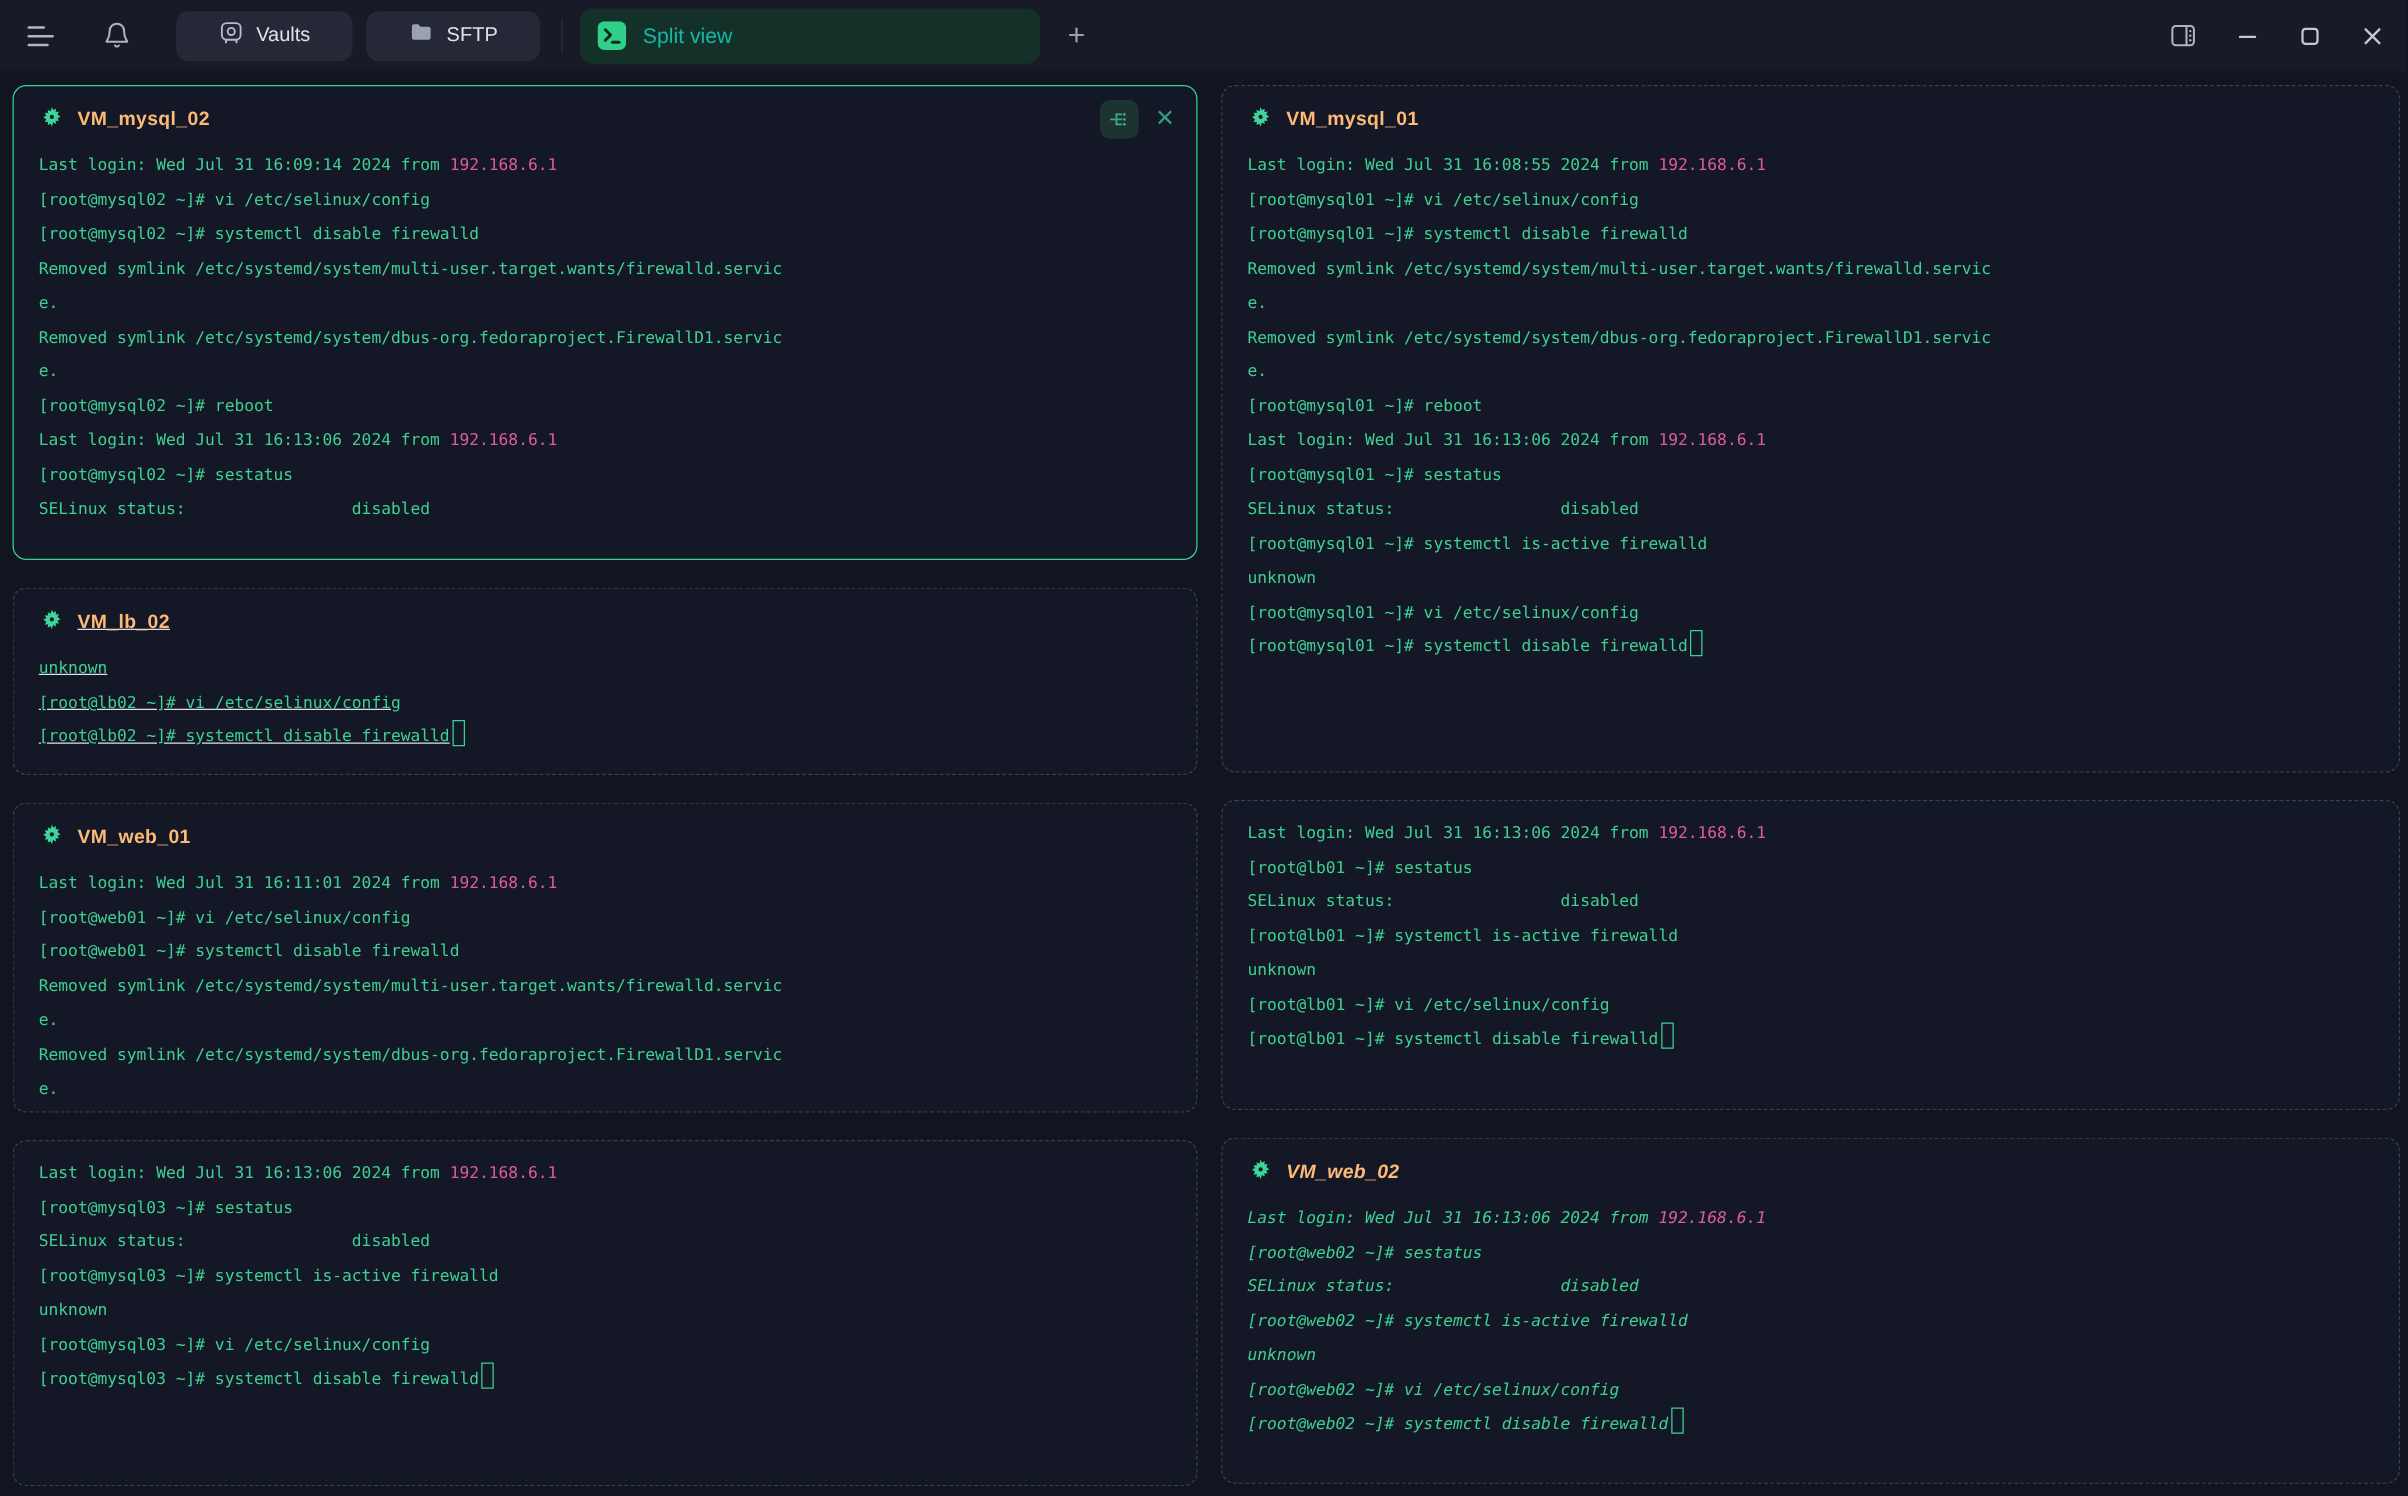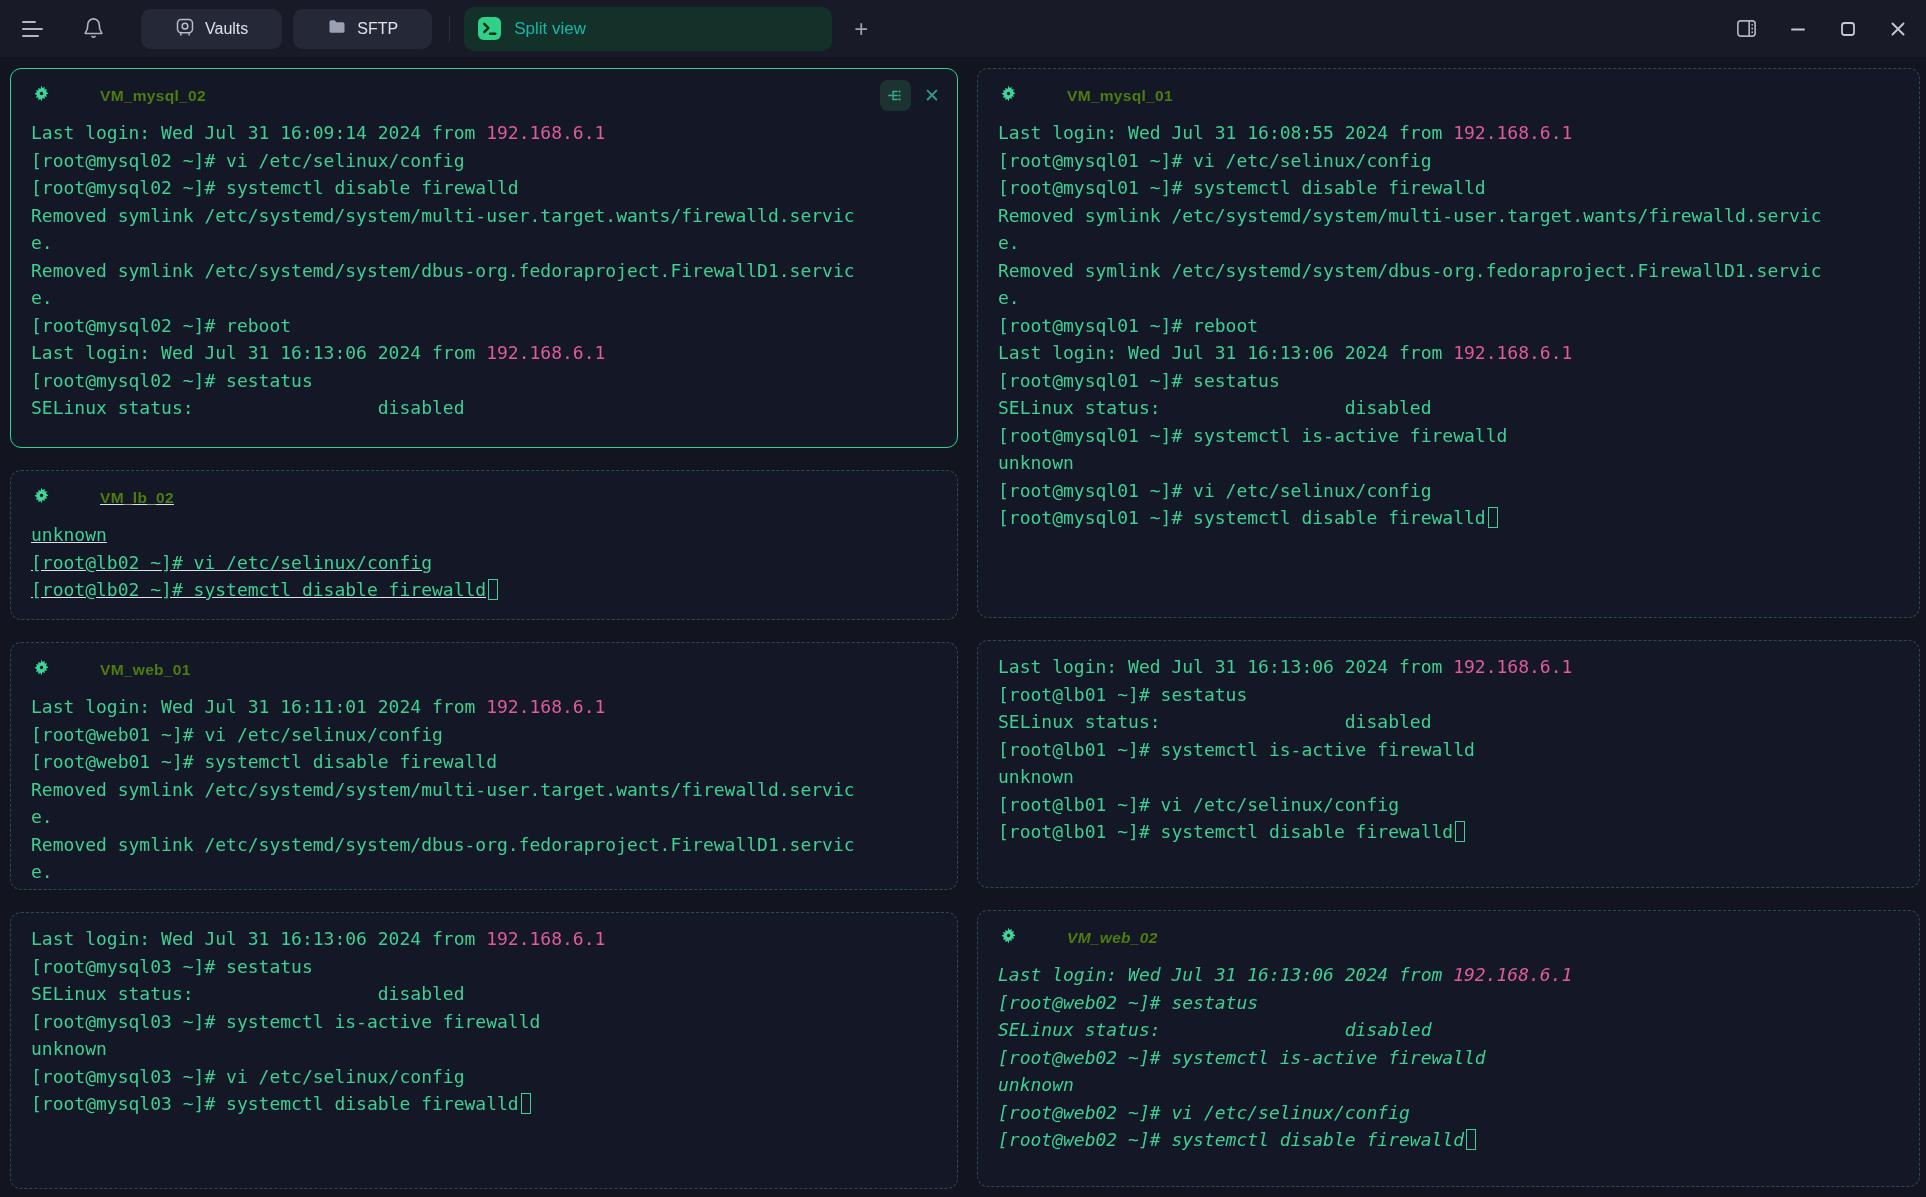--- a/index.html
+++ b/index.html
@@ -53,32 +53,32 @@
     border:1px dashed #2d4954;
     border-radius:11px;
     overflow:hidden;
     position:relative;
   }
   .panel.active { border:1.5px solid #31d293; }
   .p1 { height:380px; } .p2 { height:150px;text-decoration:underline; } .p3 { height:248px; } .p4 { height:277px; }
   .p5 { height:550px; } .p6 { height:248px; } .p7 { height:277px;font-style:italic; }
 
   .phead { display:flex; align-items:center; gap:11px; padding:15px 18px 0 21px; height:38px; }
-  .ptitle { color:#4d7c0f; font-size:15.5px; font-weight:700; letter-spacing:.3px;margin-left:38px; }
+  .ptitle { color:#fdba74; font-size:15.5px; font-weight:700; letter-spacing:.3px; }
   .pactions { position:absolute; right:13px; top:11px; display:flex; align-items:center; gap:9px; }
   .treebtn {
     width:31px; height:31px; border:none; border-radius:8px;
     background:#1d3331; display:flex; align-items:center; justify-content:center; cursor:pointer;
   }
   .pclose { background:none; border:none; color:#2f9d80; font-size:19px; line-height:1; cursor:pointer; padding:4px; }
 
   .term {
     padding:12px 20px 14px 20px;
     font-family:"DejaVu Sans Mono", monospace;
-    font-size:18px; line-height:27.5px;
+    font-size:13px; line-height:27.5px;
     color:#3ecf92;
     white-space:pre;
     cursor:text;
   }
   .term .pink { color:#df5b9e; }
   .cursor {
     display:inline-block; width:10px; height:21px;
     border:1.5px solid #3ecf92; margin-left:2px; vertical-align:-4px;
   }
 </style>

